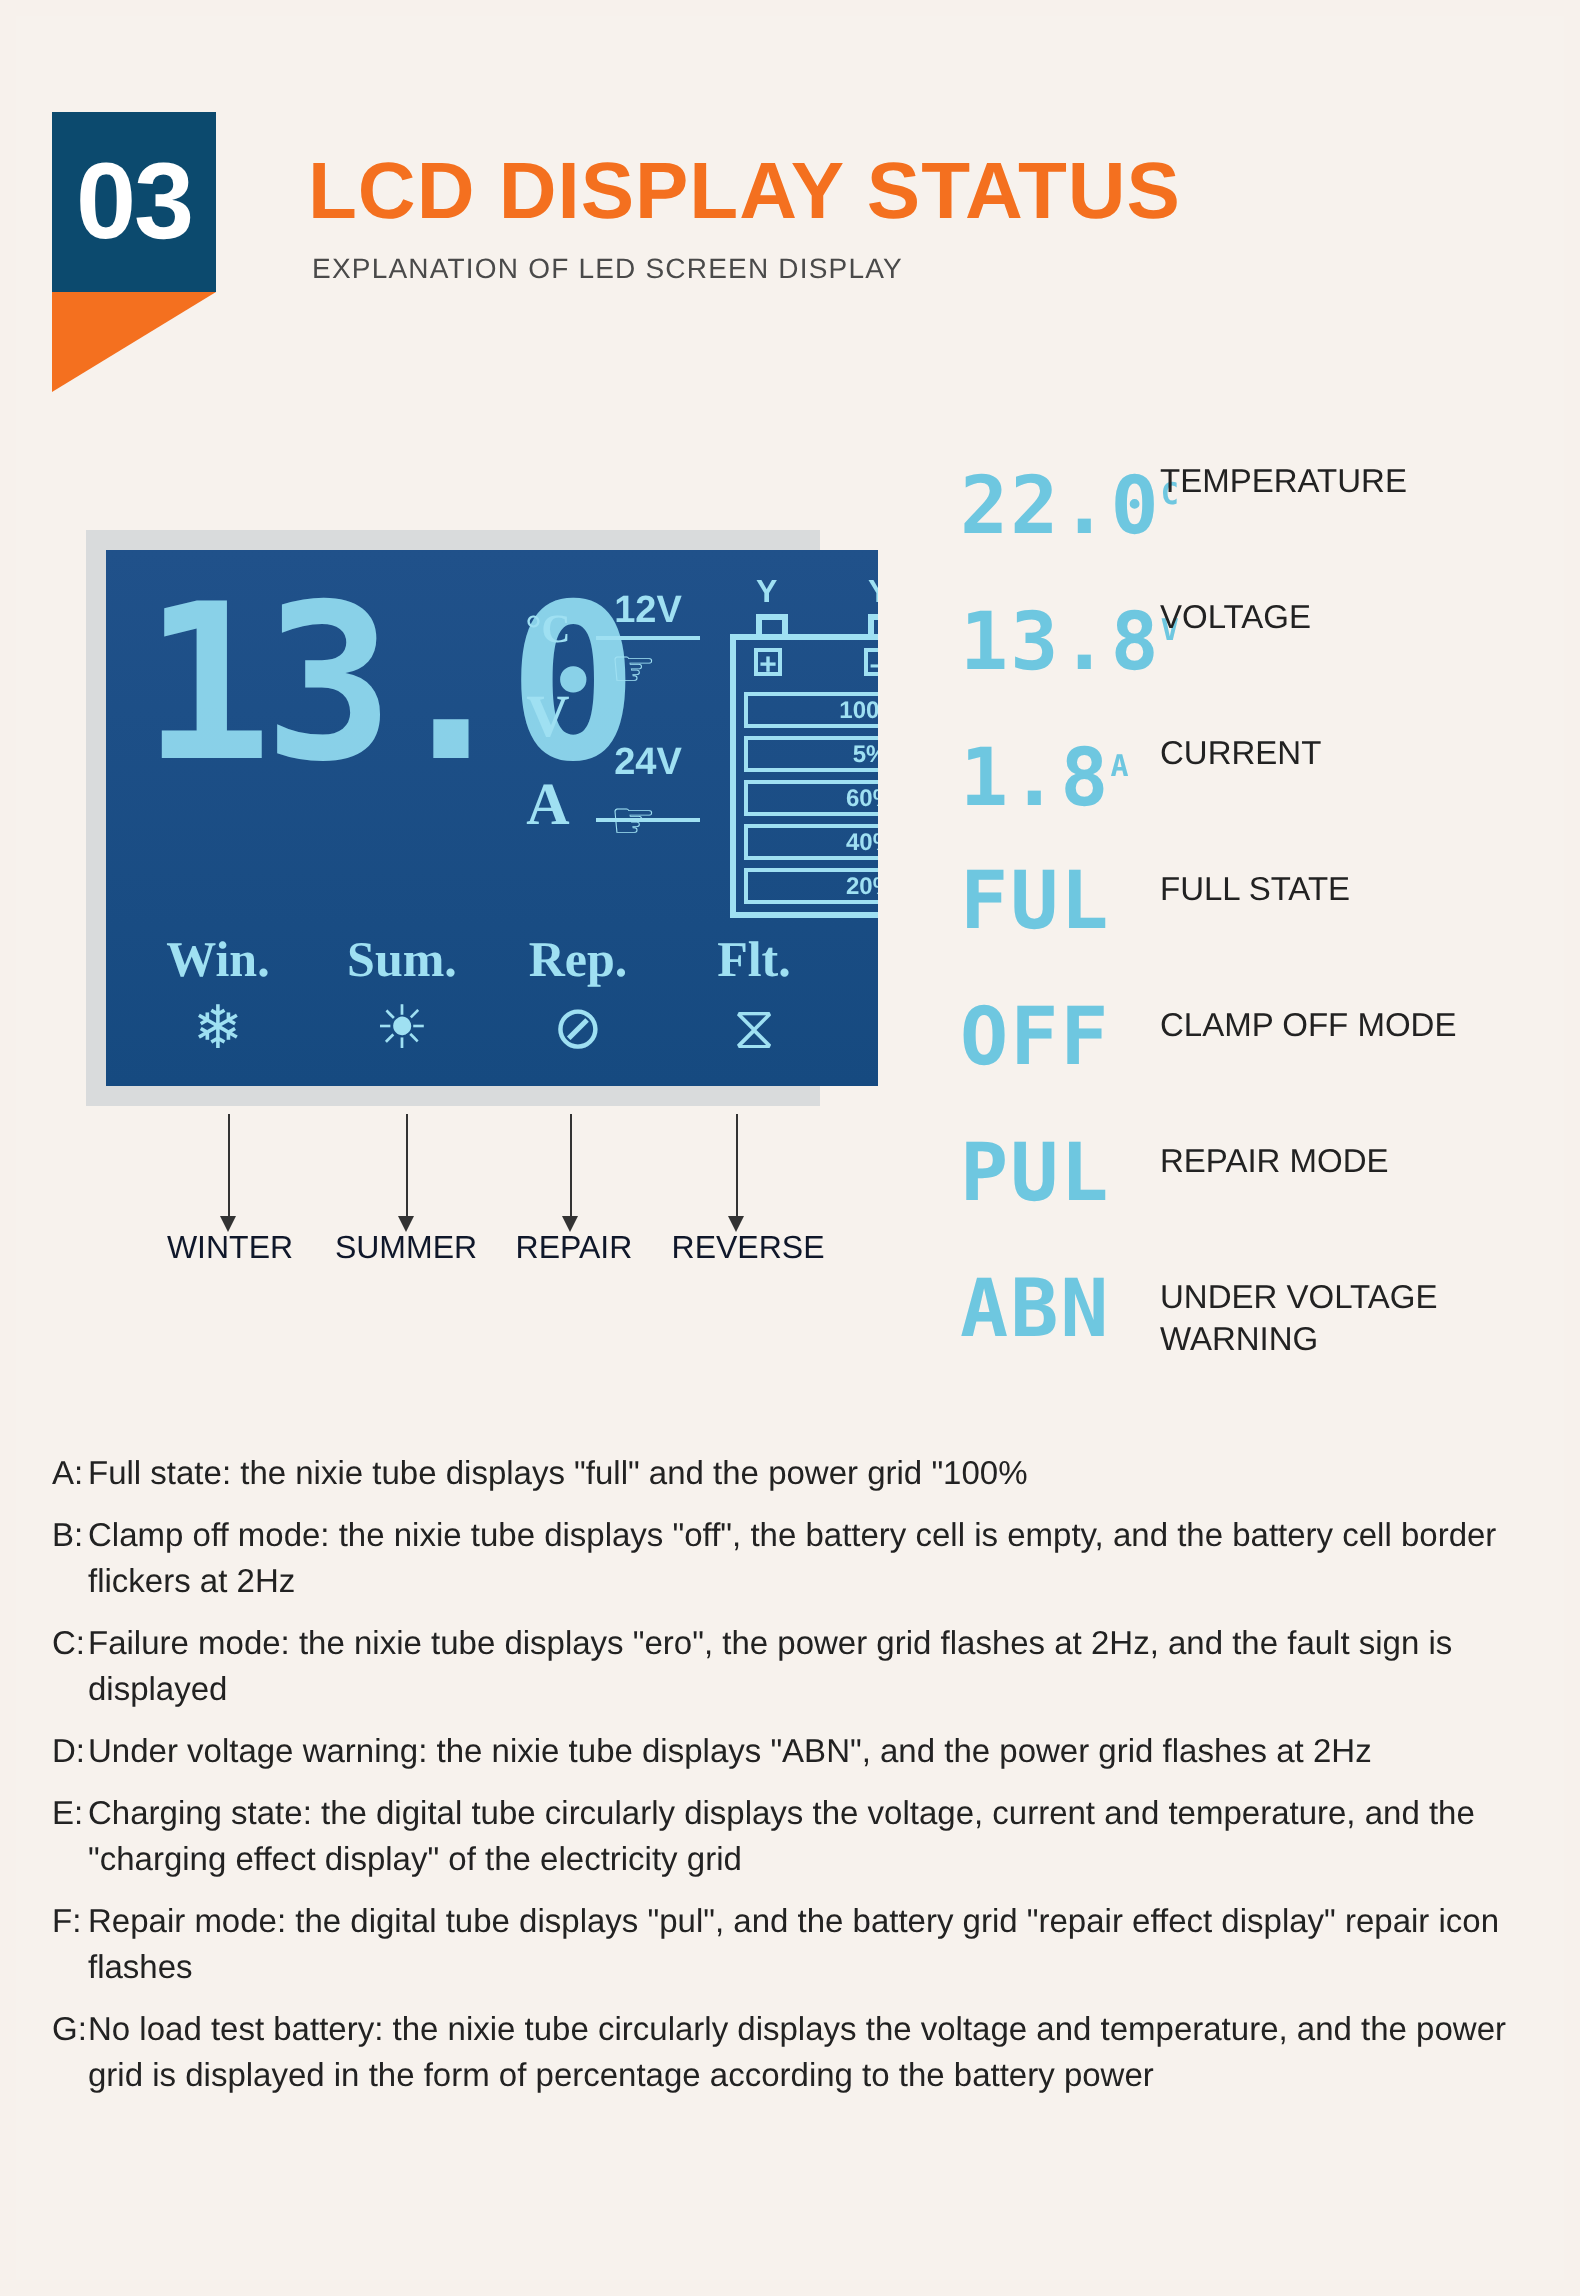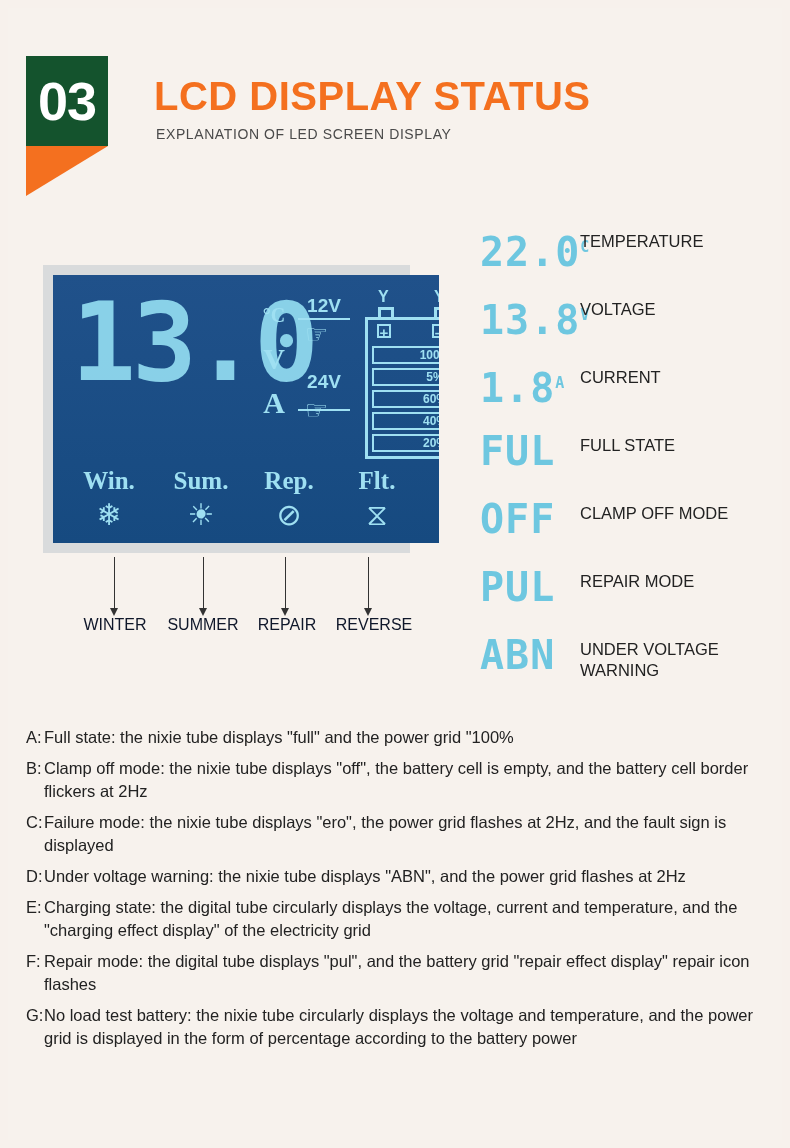--- a/index.html
+++ b/index.html
@@ -12,21 +12,21 @@
   }
   .page{
     position:absolute;left:8px;top:8px;width:774px;height:1132px;
     background:#f7f2ed;
   }
 
   
   .header{position:absolute;left:18px;top:48px;width:740px;height:150px;}
   .badge{
     position:absolute;left:0;top:0;width:82px;height:90px;
-    background:#14532d;
+    background:#0c4a6e;
     color:#fff;
     font-size:54px;font-weight:bold;
     display:flex;align-items:center;justify-content:center;
     letter-spacing:-1px;
   }
   .badge-tail{
     position:absolute;left:0;top:90px;width:0;height:0;
     border-left:82px solid #f4701f;
     border-bottom:50px solid transparent;
   }

